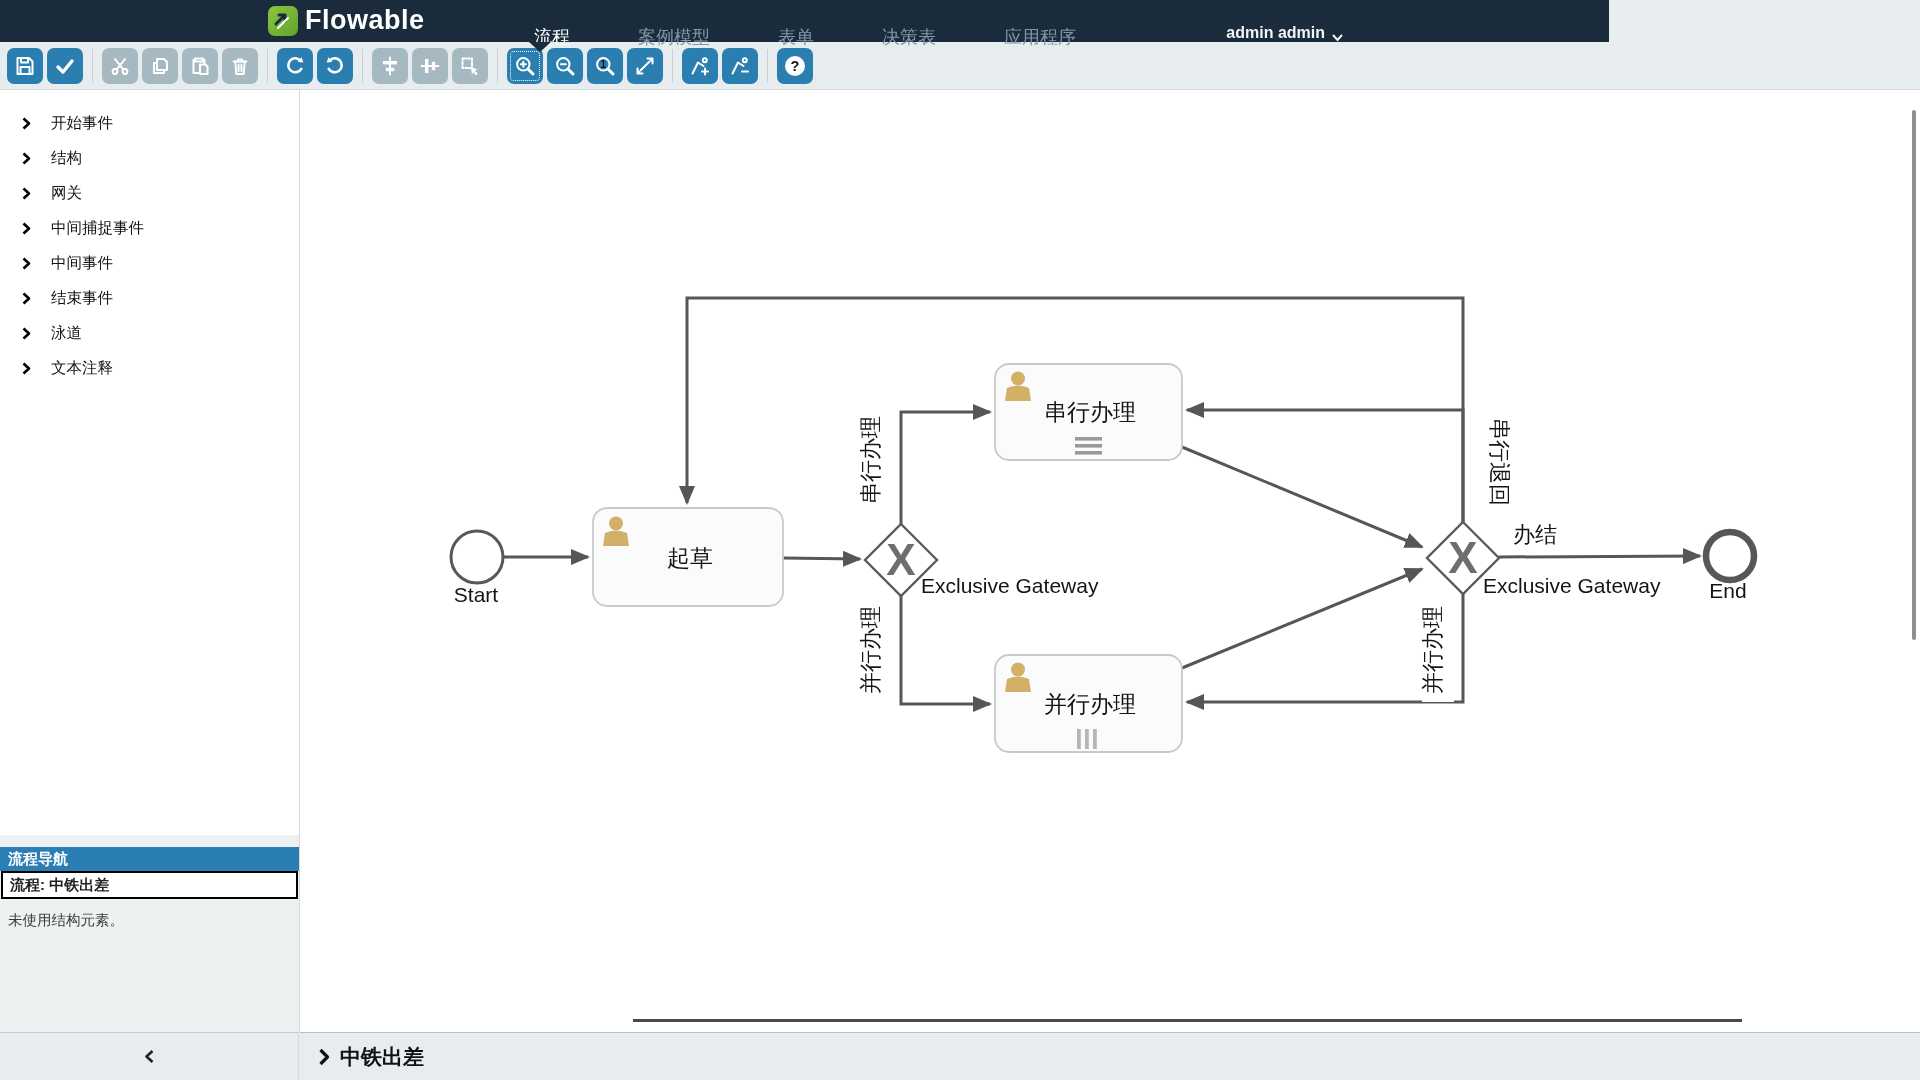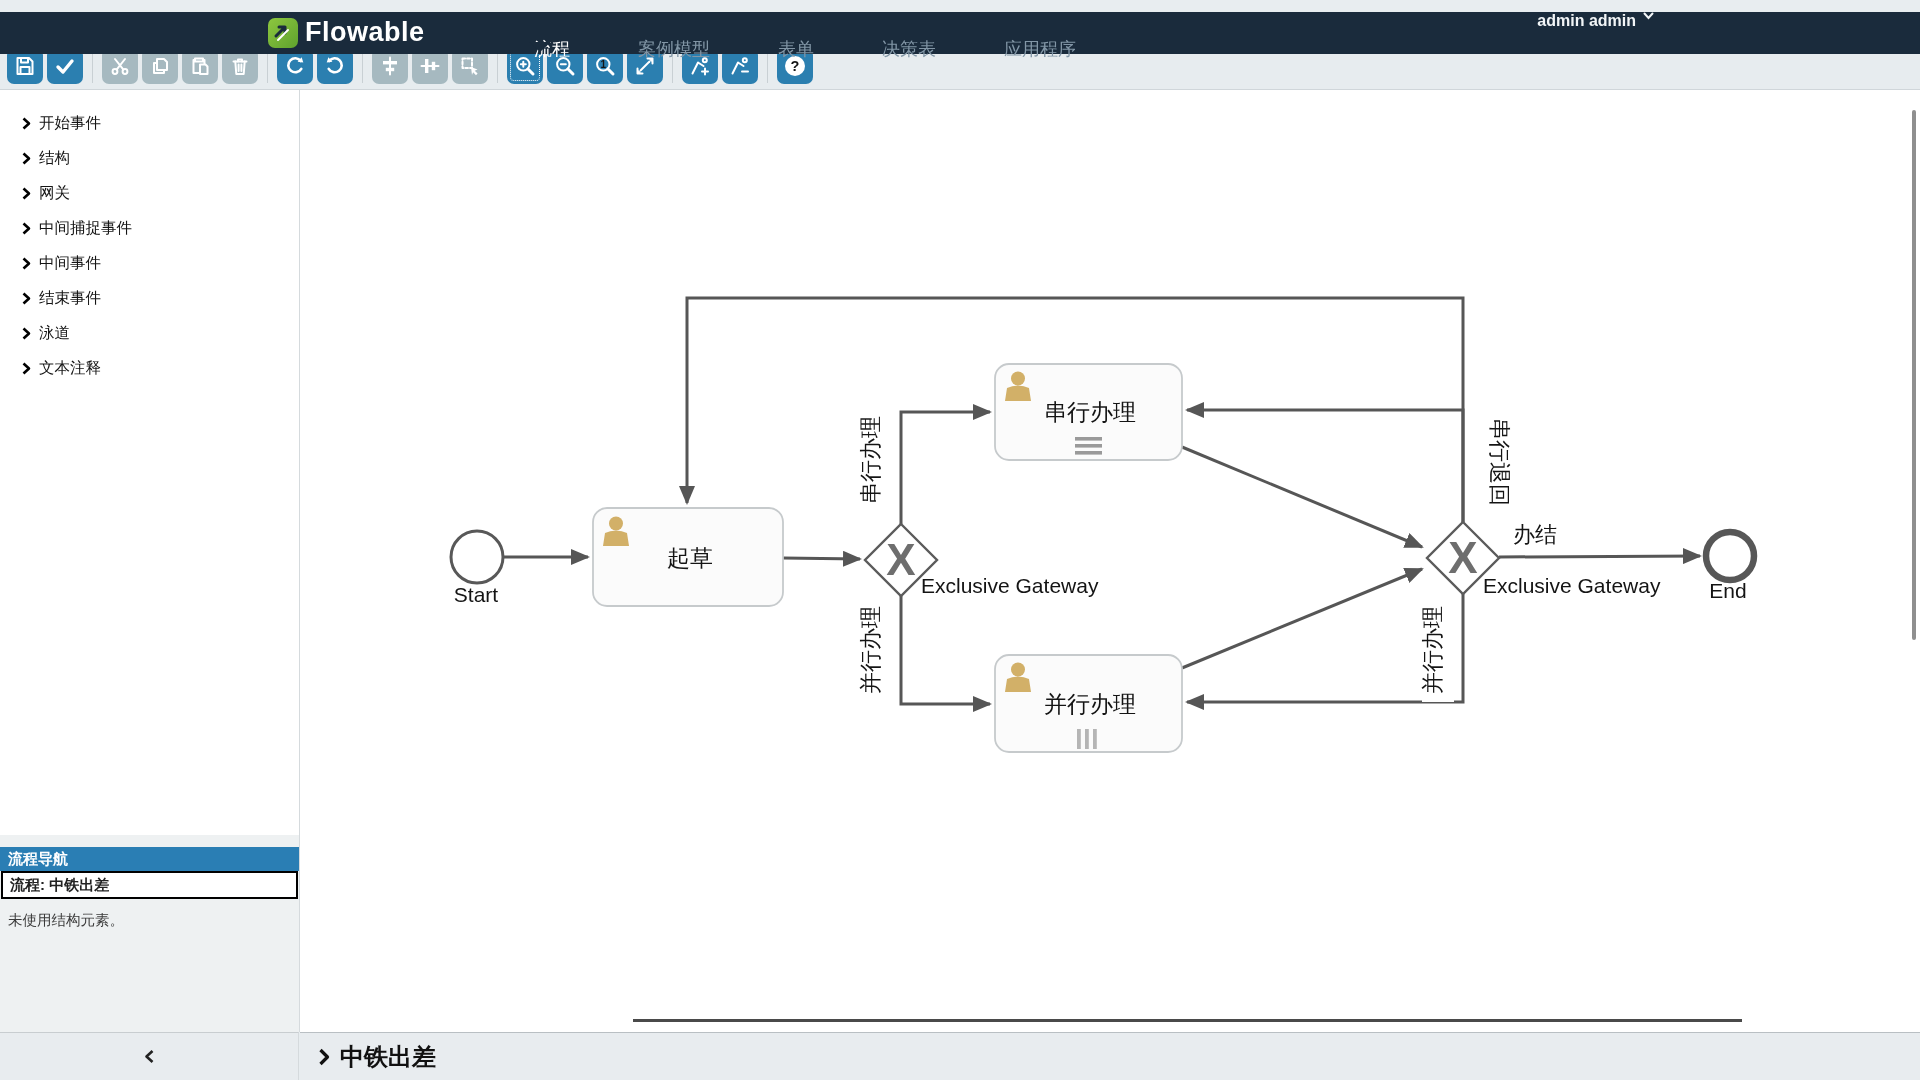--- a/index.html
+++ b/index.html
@@ -1,49 +1,49 @@
 <!DOCTYPE html>
 <html><head>
 <meta charset="utf-8">
 <style>
   html,body{margin:0;padding:0;width:1920px;height:1080px;overflow:hidden;
     font-family:"Liberation Sans","DejaVu Sans",sans-serif;background:#fff;}
   .app{position:relative;width:1920px;height:1080px;background:#e8edf0;}
 
   
-  .navbar{position:absolute;left:0;top:12px;width:1920px;height:42px;background:#1a2b3c;z-index:10;}
+  .navbar{position:absolute;left:0;top:0;width:1609px;height:42px;background:#1a2b3c;z-index:10;}
   .logo{position:absolute;left:268px;top:5px;display:flex;align-items:center;gap:7px;}
   .logo-badge{width:30px;height:30px;border-radius:7px;background:linear-gradient(135deg,#8dc63f,#5fa32e);
     display:flex;align-items:center;justify-content:center;}
   .logo-text{color:#fff;font-size:27px;font-weight:bold;letter-spacing:.5px;}
   .nav-tabs{position:absolute;left:500px;top:0;height:42px;display:flex;align-items:center;}
   .nav-tab{color:#8296a6;font-size:18px;padding:0 34px;height:42px;display:flex;align-items:center;cursor:pointer;margin-top:32px;}
   .nav-tab.active{color:#fff;}
   .nav-caret{position:absolute;left:529px;top:42px;width:0;height:0;z-index:11;
     border-left:11px solid transparent;border-right:11px solid transparent;border-top:10px solid #1a2b3c;}
-  .user-menu{position:absolute;right:266px;top:0;height:42px;display:flex;align-items:flex-start;gap:7px;
+  .user-menu{position:absolute;right:266px;top:0;height:42px;display:flex;align-items:flex-end;gap:7px;
     color:#f2f5f7;font-size:16px;font-weight:bold;cursor:pointer;}
 
   
   .toolbar{position:absolute;left:0;top:42px;width:1920px;height:48px;background:#e7ecef;
     border-bottom:1px solid #d0d6da;display:flex;align-items:center;padding-left:7px;box-sizing:border-box;z-index:5;}
   .tbtn{width:36px;height:36px;border-radius:7px;border:none;margin-right:4px;display:flex;align-items:center;
     justify-content:center;cursor:pointer;padding:0;}
   .tbtn.blue{background:#2b7fb0;}
   .tbtn.gray{background:#a6b9c0;cursor:default;}
   .tbtn.focus{outline:1px dotted #fff;outline-offset:-4px;}
   .tbtn svg{stroke:#fff;fill:none;stroke-width:2;stroke-linecap:round;stroke-linejoin:round;}
   .tb-sep{width:1px;height:34px;background:#c9d0d4;margin:0 9px 0 5px;}
   .close-btn{position:absolute;right:8px;top:48px;}
 
   
   .sidebar{position:absolute;left:0;top:90px;width:299px;height:942px;background:#fff;
     border-right:1px solid #d5dadd;}
   .palette{list-style:none;margin:0;padding:16px 0 0 0;}
-  .palette li{height:35px;display:flex;align-items:center;gap:8px;padding-left:22px;
+  .palette li{height:35px;display:flex;align-items:center;gap:20px;padding-left:22px;
     font-size:15.5px;color:#141414;cursor:pointer;}
   .chev svg{display:block;}
 
   .navigator{position:absolute;left:0;top:745px;width:299px;height:197px;background:#eef1f2;}
   .nav-title{height:24px;background:#2a7eb4;color:#fff;font-size:15px;font-weight:bold;
     display:flex;align-items:center;padding-left:8px;margin-top:12px;}
   .nav-current{height:24px;background:#fff;border:2px solid #000000;margin:0 1px;
     display:flex;align-items:center;padding-left:7px;font-size:15px;font-weight:bold;color:#222;cursor:pointer;}
   .nav-note{padding:12px 8px;font-size:14.5px;color:#3a3a3a;}
 
@@ -52,21 +52,21 @@
     justify-content:center;cursor:pointer;box-sizing:border-box;}
 
   
   .canvas{position:absolute;left:300px;top:90px;width:1620px;height:942px;background:#fff;overflow:hidden;}
   .vscroll{position:absolute;right:4px;top:20px;width:4px;height:530px;background:#8f8f8f;border-radius:2px;}
   .hscroll{position:absolute;left:333px;top:929px;width:1109px;height:3px;background:#4a4a4a;}
 
   
   .bottombar{position:absolute;left:300px;top:1032px;width:1620px;height:48px;background:#e8ecef;
     border-top:1px solid #b9bfc3;display:flex;align-items:center;gap:10px;padding-left:18px;box-sizing:border-box;}
-  .bottombar .model-name{font-size:24px;font-weight:bold;color:#111;}
+  .bottombar .model-name{font-size:21px;font-weight:bold;color:#111;}
 
   
   text{font-family:"Liberation Sans","DejaVu Sans",sans-serif;fill:#141414;}
   .task-label{font-size:23px;}
   .gw-label{font-size:21px;}
   .evt-label{font-size:21px;}
   .edge-label{font-size:22px;}
   .gw-x{font-size:44px;font-weight:bold;fill:#6e6e6e;}
 </style>
 </head>

